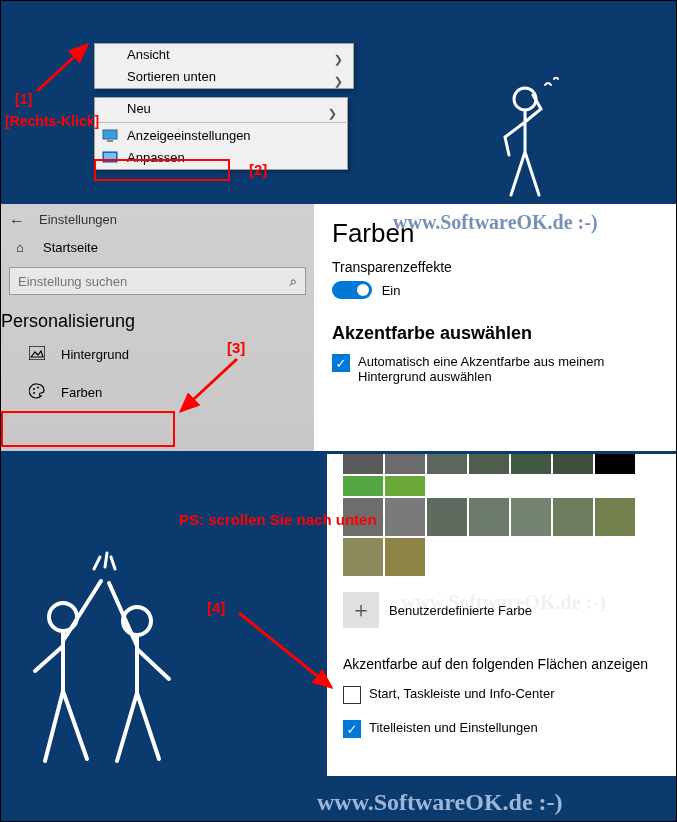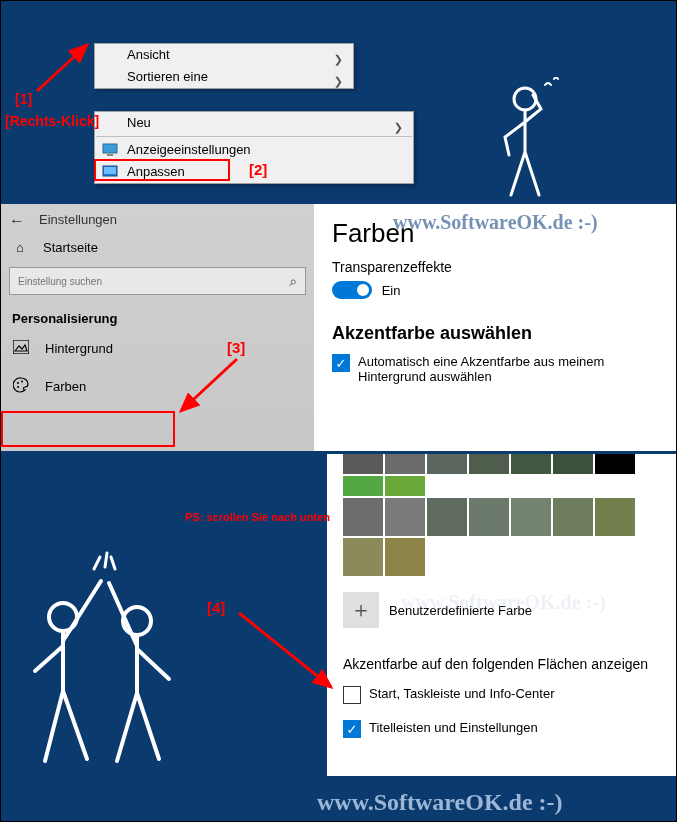--- a/index.html
+++ b/index.html
@@ -10,24 +10,24 @@
 .context-divider{height:1px;background:#c0c0c0;margin:2px 1px}
 .context-icon{position:absolute;left:7px;top:3px;width:16px;height:14px}
 .annotation{position:absolute;color:red;font-weight:bold;font-family:Arial,sans-serif}
 .hl{position:absolute;border:2px solid red}
 .settings{position:absolute;left:0;top:203px;width:313px;height:247px;background:linear-gradient(#d0d0d0,#c8c8c8)}
 .settings-head{display:flex;align-items:center;padding:6px 8px;color:#333;font-size:12px}
 .settings-head .back{font-size:16px;margin-right:14px;color:#333}
 .settings-row{display:flex;align-items:center;padding:6px 10px;color:#000}
 .settings-row .ico{width:18px;margin-right:14px;display:inline-flex;align-items:center;justify-content:center}
 .search{margin:6px 8px;height:28px;border:1px solid #999;background:#e8e8e8;display:flex;align-items:center;padding:0 8px;color:#666}
-.search input{flex:1;background:transparent;border:none;outline:none;color:#1d4ed8;font-size:10px}
+.search input{flex:1;background:transparent;border:none;outline:none;color:#1d4ed8;font-size:13px}
 .search .mag{font-size:14px;color:#555}
-.section-h{font-weight:700;padding:10px 11px 4px;color:#000;font-size:13px}
-.nav-item{display:flex;align-items:center;padding:10px 12px;color:#000}
+.section-h{font-weight:400;padding:10px 0 4px;color:#000;font-size:18px}
+.nav-item{display:flex;align-items:center;padding:10px 28px;color:#000}
 .nav-item .ico{width:18px;margin-right:14px}
 .right-panel{position:absolute;left:313px;top:203px;width:364px;height:247px;background:#fff;padding:14px 18px}
 .right-panel h1{font-weight:300;font-size:26px;margin-bottom:10px;color:#000}
 .sub{font-size:14px;color:#000;margin-bottom:6px}
 .toggle{width:40px;height:18px;background:#0078d7;border-radius:10px;position:relative;display:inline-block;vertical-align:middle;margin-right:6px}
 .toggle::after{content:"";position:absolute;right:3px;top:3px;width:12px;height:12px;background:#fff;border-radius:50%}
 .toggle-label{display:inline-block;vertical-align:middle;font-size:13px}
 .h2{font-size:18px;font-weight:700;margin:18px 0 10px;color:#000}
 .cb{width:18px;height:18px;border:1px solid #333;display:inline-flex;align-items:center;justify-content:center;vertical-align:top;margin-right:8px}
 .cb.checked{background:#0078d7;border-color:#0078d7;color:#fff}
@@ -65,26 +65,26 @@
 <path d="M85 38 l6 -12 M96 36 l2 -14 M106 38 l-4 -12" stroke-width="3"></path>
 </g>
 </svg>
 
 <div class="context-menu" style="left:93px;top:42px;width:260px">
   <div class="context-item">
     <span>Ansicht</span>
     <span class="arrow">❯</span>
   </div>
   <div class="context-item">
-    <span>Sortieren eine</span>
+    <span>Sortieren unten</span>
     <span class="arrow">❯</span>
   </div>
 </div>
 
-<div class="context-menu" style="left:93px;top:110px;width:320px">
+<div class="context-menu" style="left:93px;top:96px;width:254px">
   <div class="context-item">
     <span>Neu</span>
     <span class="arrow">❯</span>
   </div>
   <div class="context-divider"></div>
   <div class="context-item">
     <span class="context-icon"><svg viewBox="0 0 16 14">
           <rect x="1" y="1" width="14" height="9" fill="#3a9cd8" stroke="#2a6a98"></rect>
           <rect x="5" y="11" width="6" height="2" fill="#888"></rect>
         </svg></span>
@@ -195,21 +195,21 @@
   <div class="cb-row" style="margin-bottom:16px">
     <span class="cb"></span>
     <span class="txt">Start, Taskleiste und Info-Center</span>
   </div>
   <div class="cb-row">
     <span class="cb checked">✓</span>
     <span class="txt">Titelleisten und Einstellungen</span>
   </div>
 </div>
 
-<div class="annotation" style="left:184px;top:510px;font-size:11px;font-weight:bold">PS: scrollen Sie nach unten</div>
+<div class="annotation" style="left:178px;top:510px;font-size:15px;font-weight:bold">PS: scrollen Sie nach unten</div>
 <div class="annotation" style="left:206px;top:598px;font-size:15px">[4]</div>
 <svg class="arrow-svg" style="left:232px;top:604px;width:110px;height:100px">
     <line x1="6" y1="8" x2="98" y2="82" stroke="red" stroke-width="3" marker-end="url(#ah1)"></line>
   </svg>
 
 <div class="watermark" style="left:392px;top:210px;color:#5d7fa8">www.SoftwareOK.de :-)</div>
 <div class="watermark light" style="left:400px;top:590px;color:#bcc8d8">www.SoftwareOK.de :-)</div>
 <div class="watermark" style="left:316px;top:788px;font-size:24px;color:#b8cce8">www.SoftwareOK.de :-)</div>
 
 </body></html>

